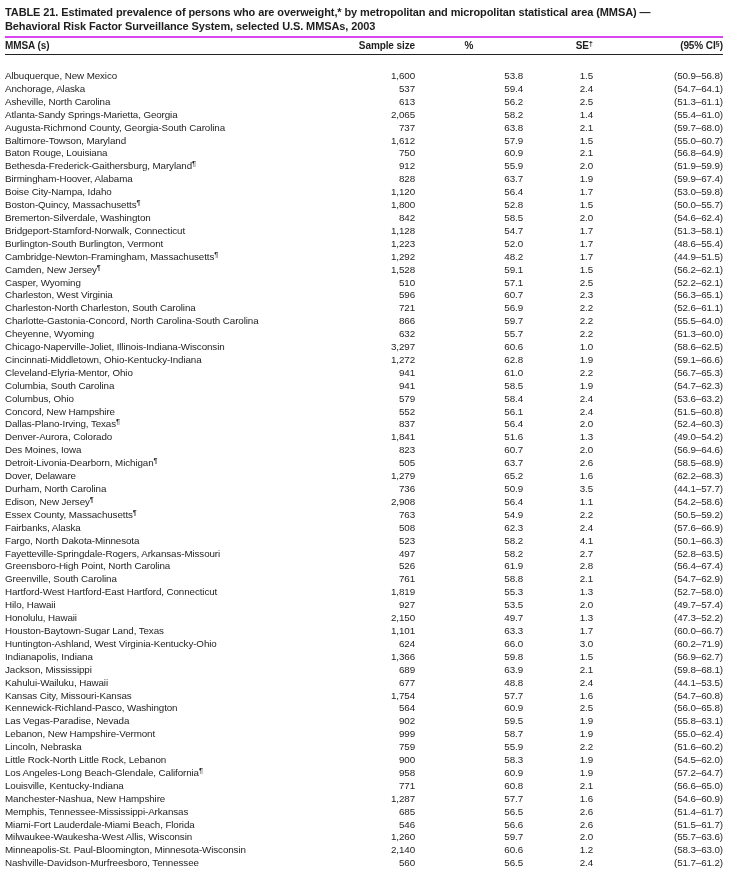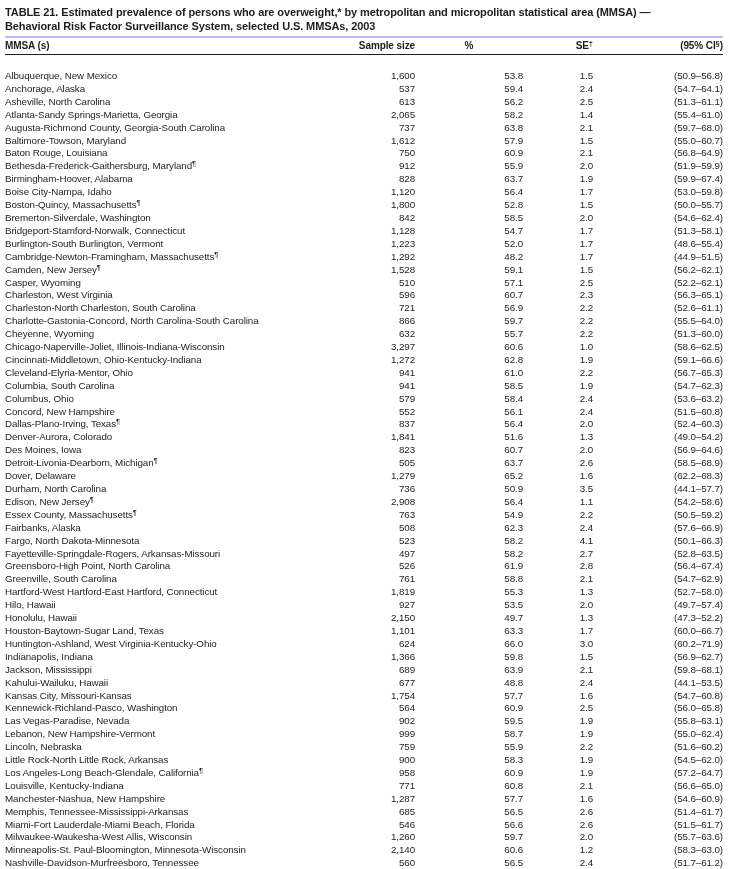--- a/index.html
+++ b/index.html
@@ -27,21 +27,21 @@
     width: 718px;
     border-collapse: collapse;
     table-layout: fixed;
   }
   col.c0 { width: auto; }
   col.c1 { width: 78px; }
   col.c2 { width: 108px; }
   col.c3 { width: 70px; }
   col.c4 { width: 130px; }
   thead tr {
-    border-top: 2px solid #c4b5fd;
+    border-top: 2px solid #d946ef;
     border-bottom: 1.5px solid #222222;
   }
   th {
     font-size: 10px;
     font-weight: bold;
     padding: 2px 0 3px 0;
     letter-spacing: -0.1px;
     white-space: nowrap;
   }
   th.col0 { text-align: left; }
@@ -462,21 +462,21 @@
           <td class="col4">(55.0–62.4)</td>
         </tr>
         <tr>
           <td class="col0">Lincoln, Nebraska</td>
           <td class="col1">759</td>
           <td class="col2">55.9</td>
           <td class="col3">2.2</td>
           <td class="col4">(51.6–60.2)</td>
         </tr>
         <tr>
-          <td class="col0">Little Rock-North Little Rock, Arkansas</td>
+          <td class="col0">Little Rock-North Little Rock, Lebanon</td>
           <td class="col1">900</td>
           <td class="col2">58.3</td>
           <td class="col3">1.9</td>
           <td class="col4">(54.5–62.0)</td>
         </tr>
         <tr>
           <td class="col0">Los Angeles-Long Beach-Glendale, California<sup>¶</sup></td>
           <td class="col1">958</td>
           <td class="col2">60.9</td>
           <td class="col3">1.9</td>

